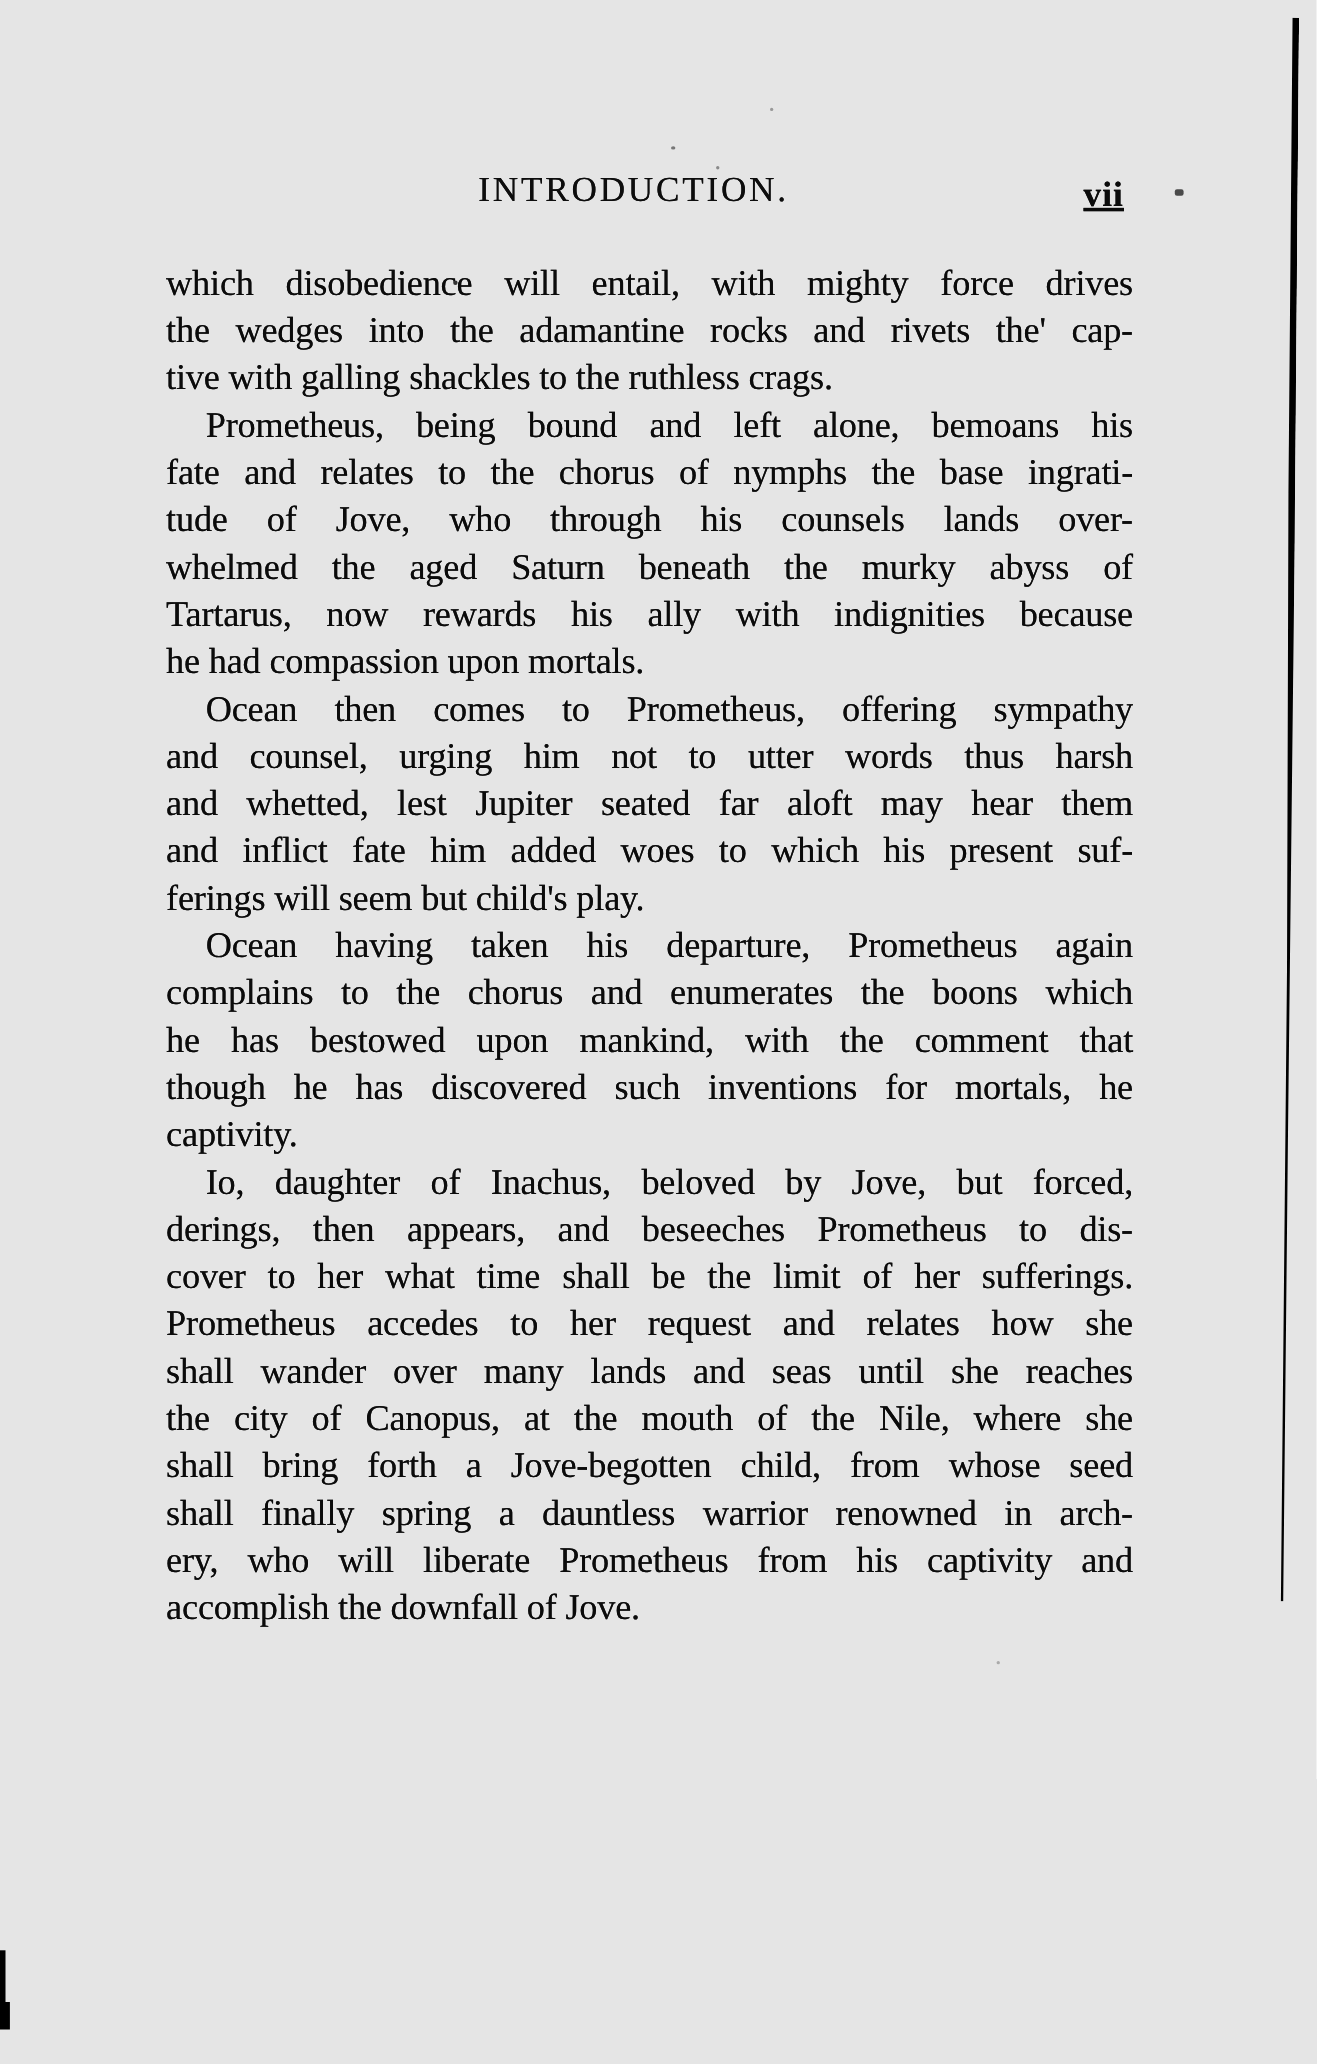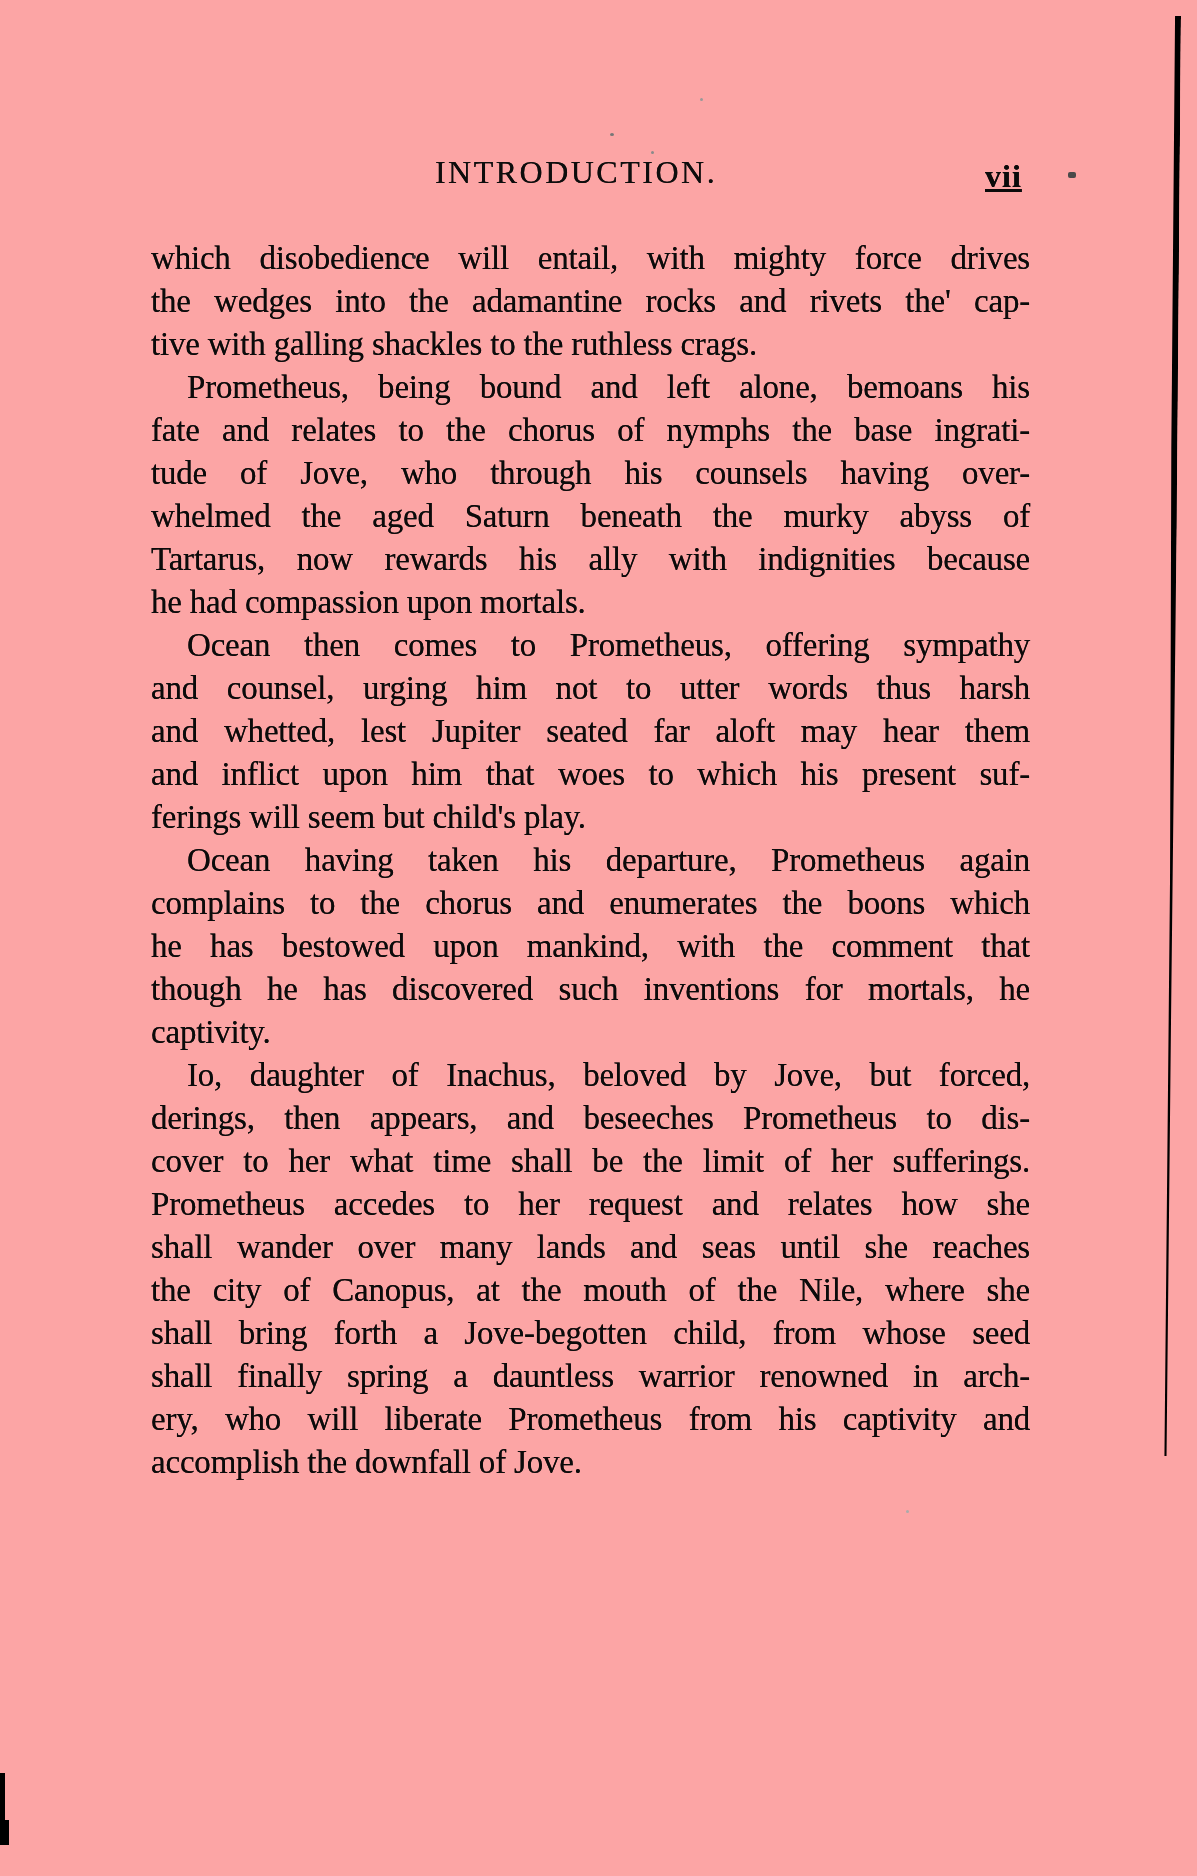--- a/index.html
+++ b/index.html
@@ -4,21 +4,21 @@
 <style>
   html, body {
     margin: 0;
     padding: 0;
     background: #ffffff;
   }
   #page {
     position: relative;
     width: 1197px;
     height: 1876px;
-    background: #fca5a5;
+    background: #e5e5e5;
     overflow: hidden;
     font-family: "Liberation Serif", "DejaVu Serif", serif;
     color: #0b0b0b;
   }
   
   .running-head {
     position: absolute;
     top: 156px;
     left: 576px;
     transform: translateX(-50%);
@@ -113,28 +113,28 @@
   <div class="running-head">INTRODUCTION.</div>
 
   <div class="folio">vii</div>
 
   <div class="text-block">
       <div class="line">which disobedience will entail, with mighty force drives</div>
       <div class="line">the wedges into the adamantine rocks and rivets the' cap-</div>
       <div class="line last">tive with galling shackles to the ruthless crags.</div>
       <div class="line indent">Prometheus, being bound and left alone, bemoans his</div>
       <div class="line">fate and relates to the chorus of nymphs the base ingrati-</div>
-      <div class="line">tude of Jove, who through his counsels having over-</div>
+      <div class="line">tude of Jove, who through his counsels lands over-</div>
       <div class="line">whelmed the aged Saturn beneath the murky abyss of</div>
       <div class="line">Tartarus, now rewards his ally with indignities because</div>
       <div class="line last">he had compassion upon mortals.</div>
       <div class="line indent">Ocean then comes to Prometheus, offering sympathy</div>
       <div class="line">and counsel, urging him not to utter words thus harsh</div>
       <div class="line">and whetted, lest Jupiter seated far aloft may hear them</div>
-      <div class="line">and inflict upon him that woes to which his present suf-</div>
+      <div class="line">and inflict fate him added woes to which his present suf-</div>
       <div class="line last">ferings will seem but child's play.</div>
       <div class="line indent">Ocean having taken his departure, Prometheus again</div>
       <div class="line">complains to the chorus and enumerates the boons which</div>
       <div class="line">he has bestowed upon mankind, with the comment that</div>
       <div class="line">though he has discovered such inventions for mortals, he</div>
       <div class="line last">captivity.</div>
       <div class="line indent">Io, daughter of Inachus, beloved by Jove, but forced,</div>
       <div class="line">derings, then appears, and beseeches Prometheus to dis-</div>
       <div class="line">cover to her what time shall be the limit of her sufferings.</div>
       <div class="line">Prometheus accedes to her request and relates how she</div>

